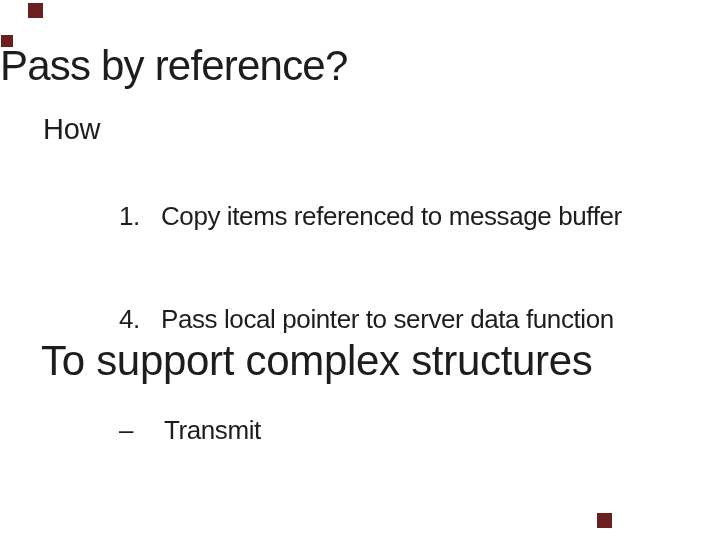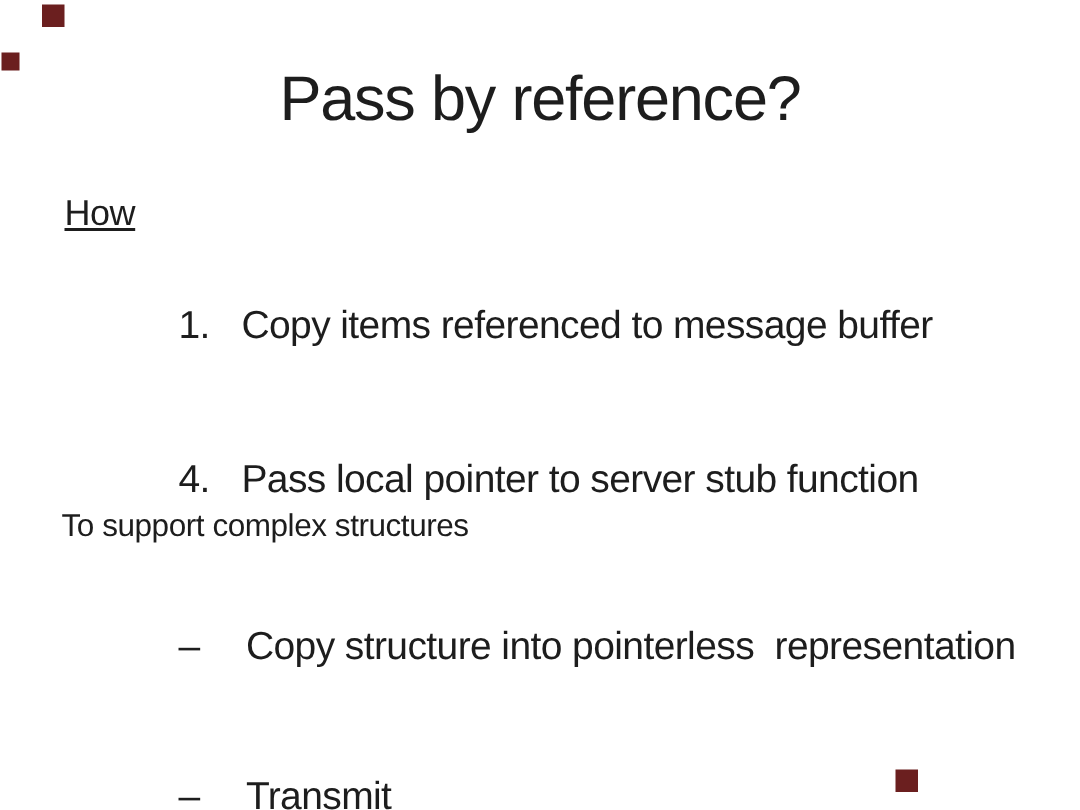--- a/index.html
+++ b/index.html
@@ -23,32 +23,31 @@
   .sq-left   { left: 1px;   top: 35px;  width: 12px; height: 12px; }
   .sq-bottom { left: 597px; top: 513px; width: 15px; height: 15px; }
   .title {
     position: absolute;
     left: 0; top: 45px; width: 720px;
     margin: 0;
     font-size: 42px;
     font-weight: normal;
     letter-spacing: -0.8px;
     line-height: 1;
-    text-align: center;
     color: #1d1d1d;
     white-space: pre;
   }
   .heading {
     position: absolute;
     line-height: 1;
     letter-spacing: -0.3px;
     white-space: pre;
   }
-  .heading-how { left: 43px; top: 131px; font-size: 24px; text-decoration: underline; }
-  .heading-complex { left: 41px; top: 340px; font-size: 21px; }
+  .heading-how { left: 43px; top: 115px; font-size: 29px; }
+  .heading-complex { left: 41px; top: 340px; font-size: 42px; }
   .list { position: absolute; }
   .list-numbered { left: 78px; top: 164px; font-size: 26px; line-height: 34.5px; }
   .list-dashed   { left: 78px; top: 380px; font-size: 26px; line-height: 33.5px; }
   .row { white-space: pre; letter-spacing: -0.4px; }
   .marker { display: inline-block; }
   .list-numbered .marker { width: 42px; }
   .list-dashed .marker { width: 45px; }
 </style>
 </head>
 <body>
@@ -61,30 +60,27 @@
 
   <h1 class="title">Pass by reference?</h1>
 
   <div class="heading heading-how">How</div>
 
   <div class="list list-numbered">
     <div class="row">
       <span class="marker">1.</span><span class="text">Copy items referenced to message buffer</span>
     </div>
     <div class="row">
-      <span class="marker">4.</span><span class="text">Pass local pointer to server stub function</span>
+      <span class="marker">4.</span><span class="text">Pass local pointer to server data function</span>
     </div>
 
   </div>
 
   <div class="heading heading-complex">To support complex structures</div>
 
   <div class="list list-dashed">
-    <div class="row">
-      <span class="marker">–</span><span class="text">Copy structure into pointerless  representation</span>
-    </div>
     <div class="row">
       <span class="marker">–</span><span class="text">Transmit</span>
     </div>
 
   </div>
 
 </div>
 
 </body></html>

